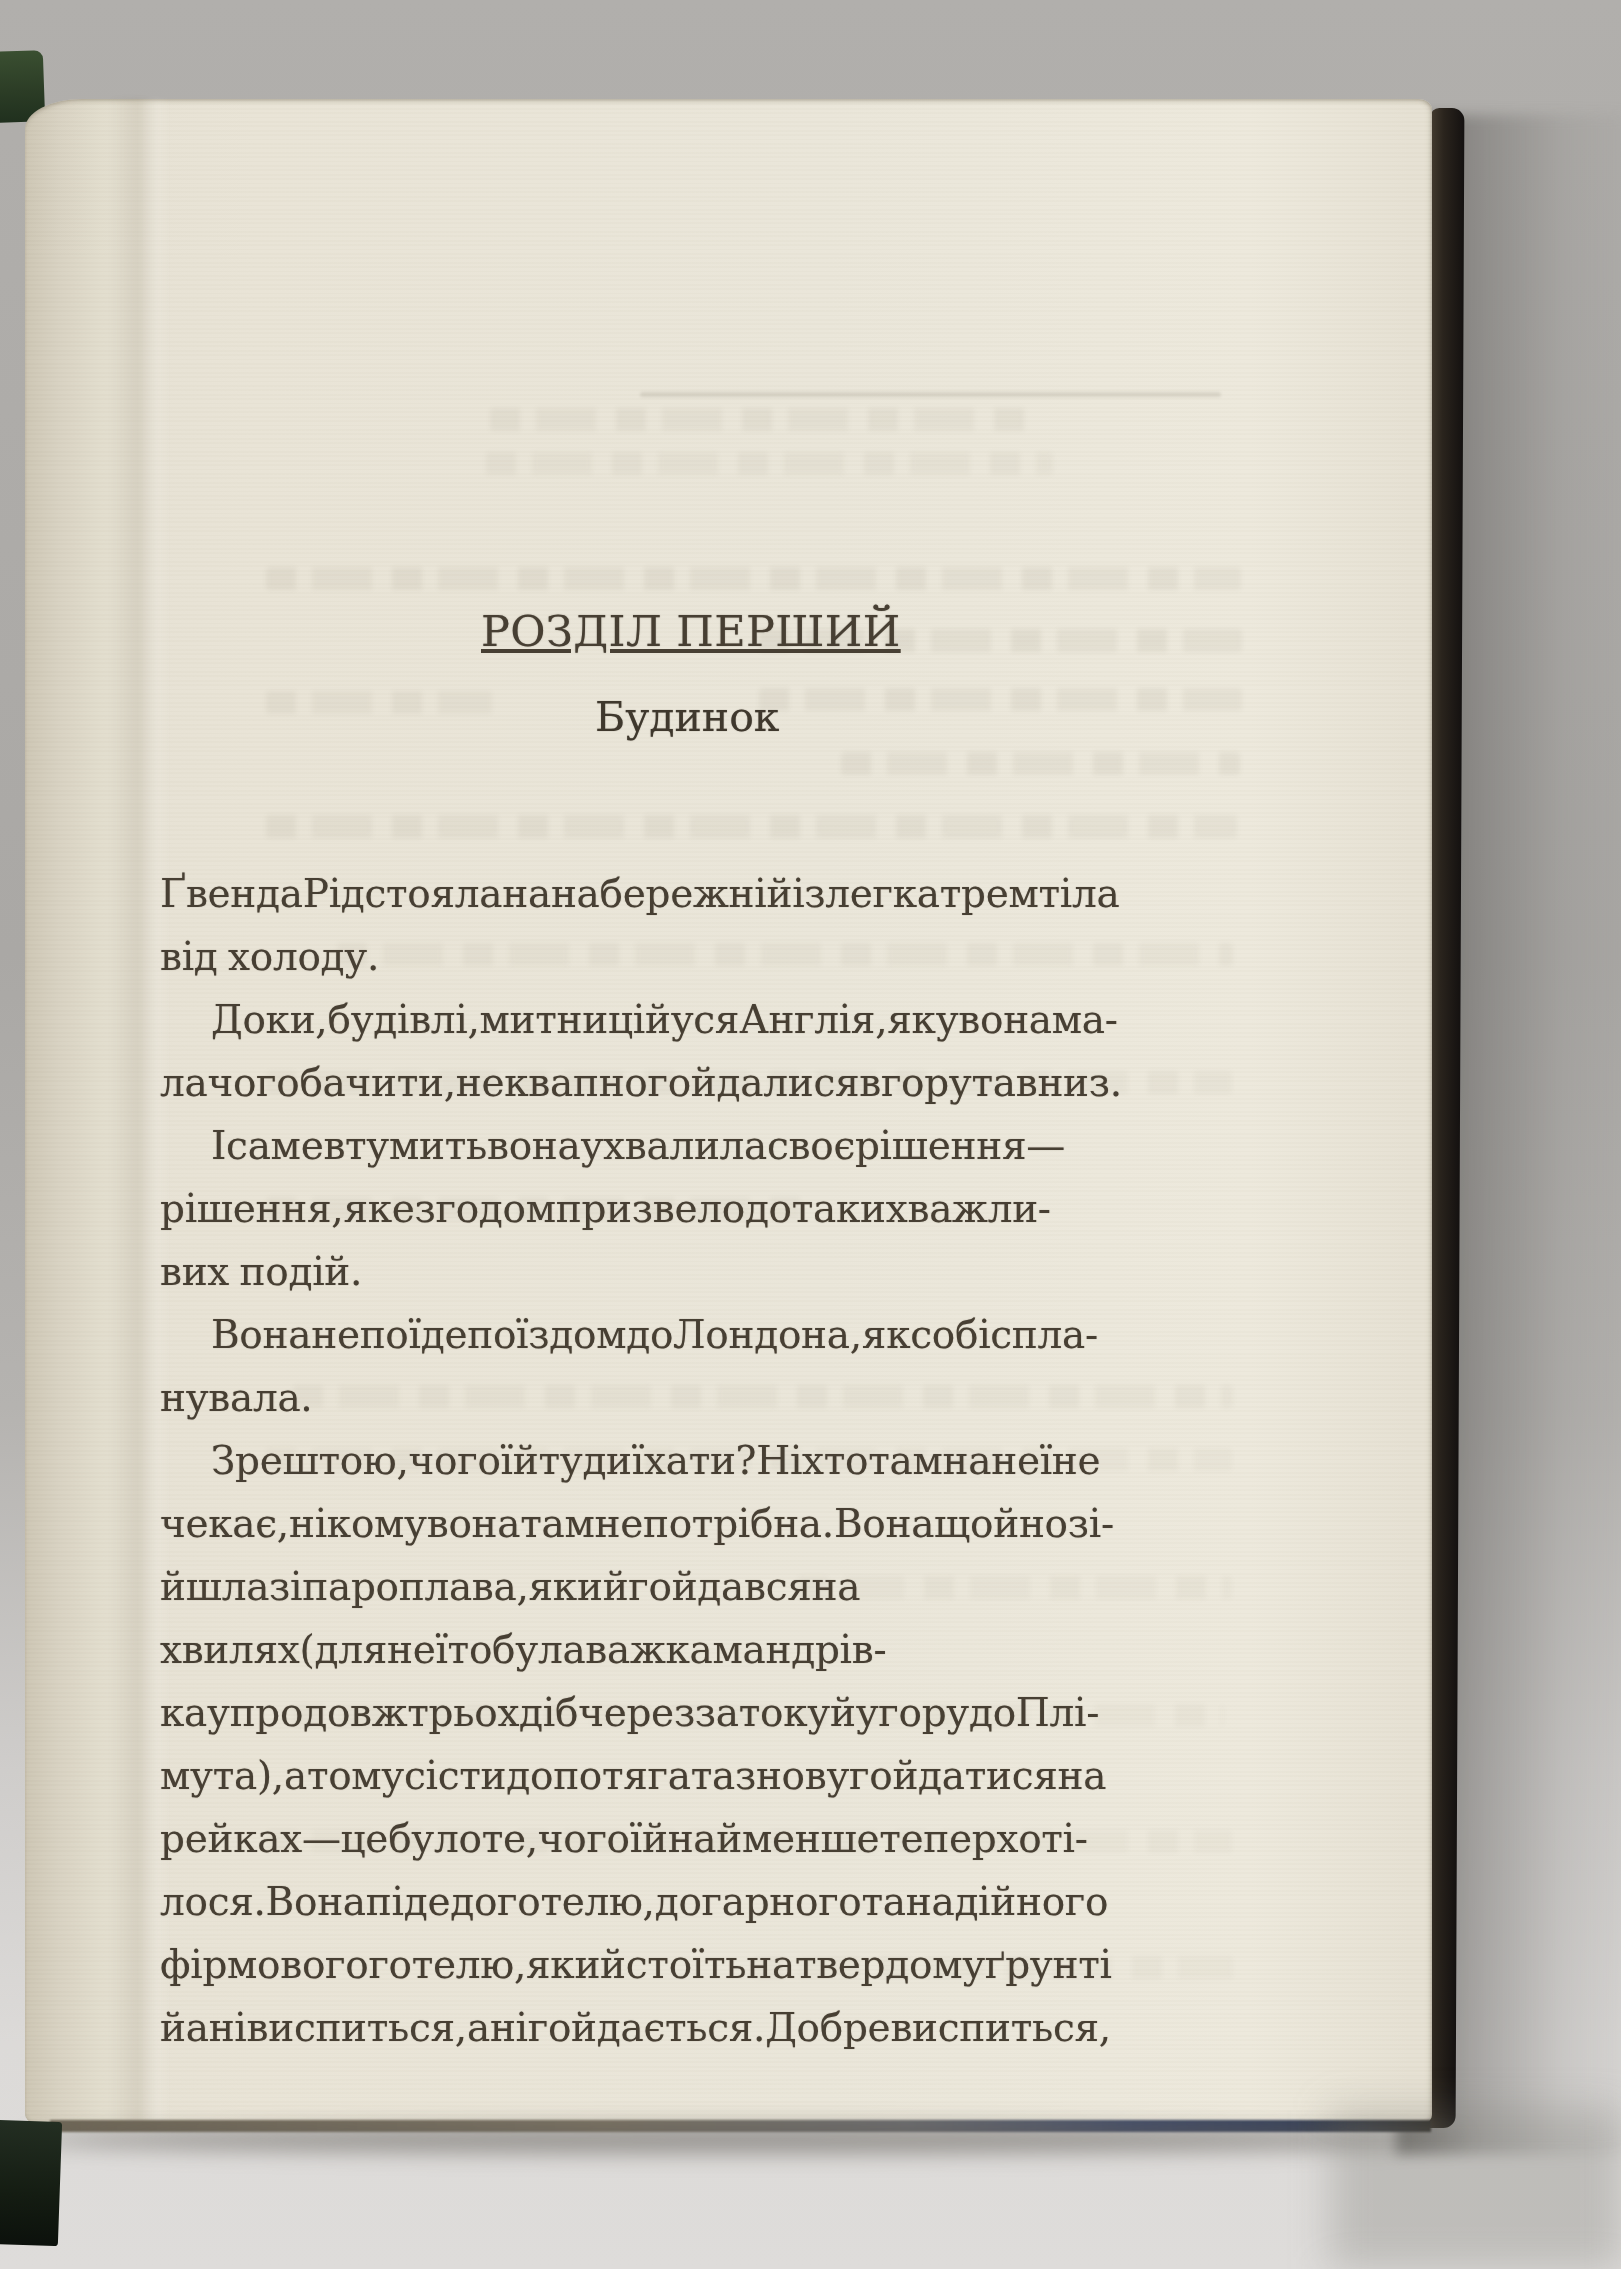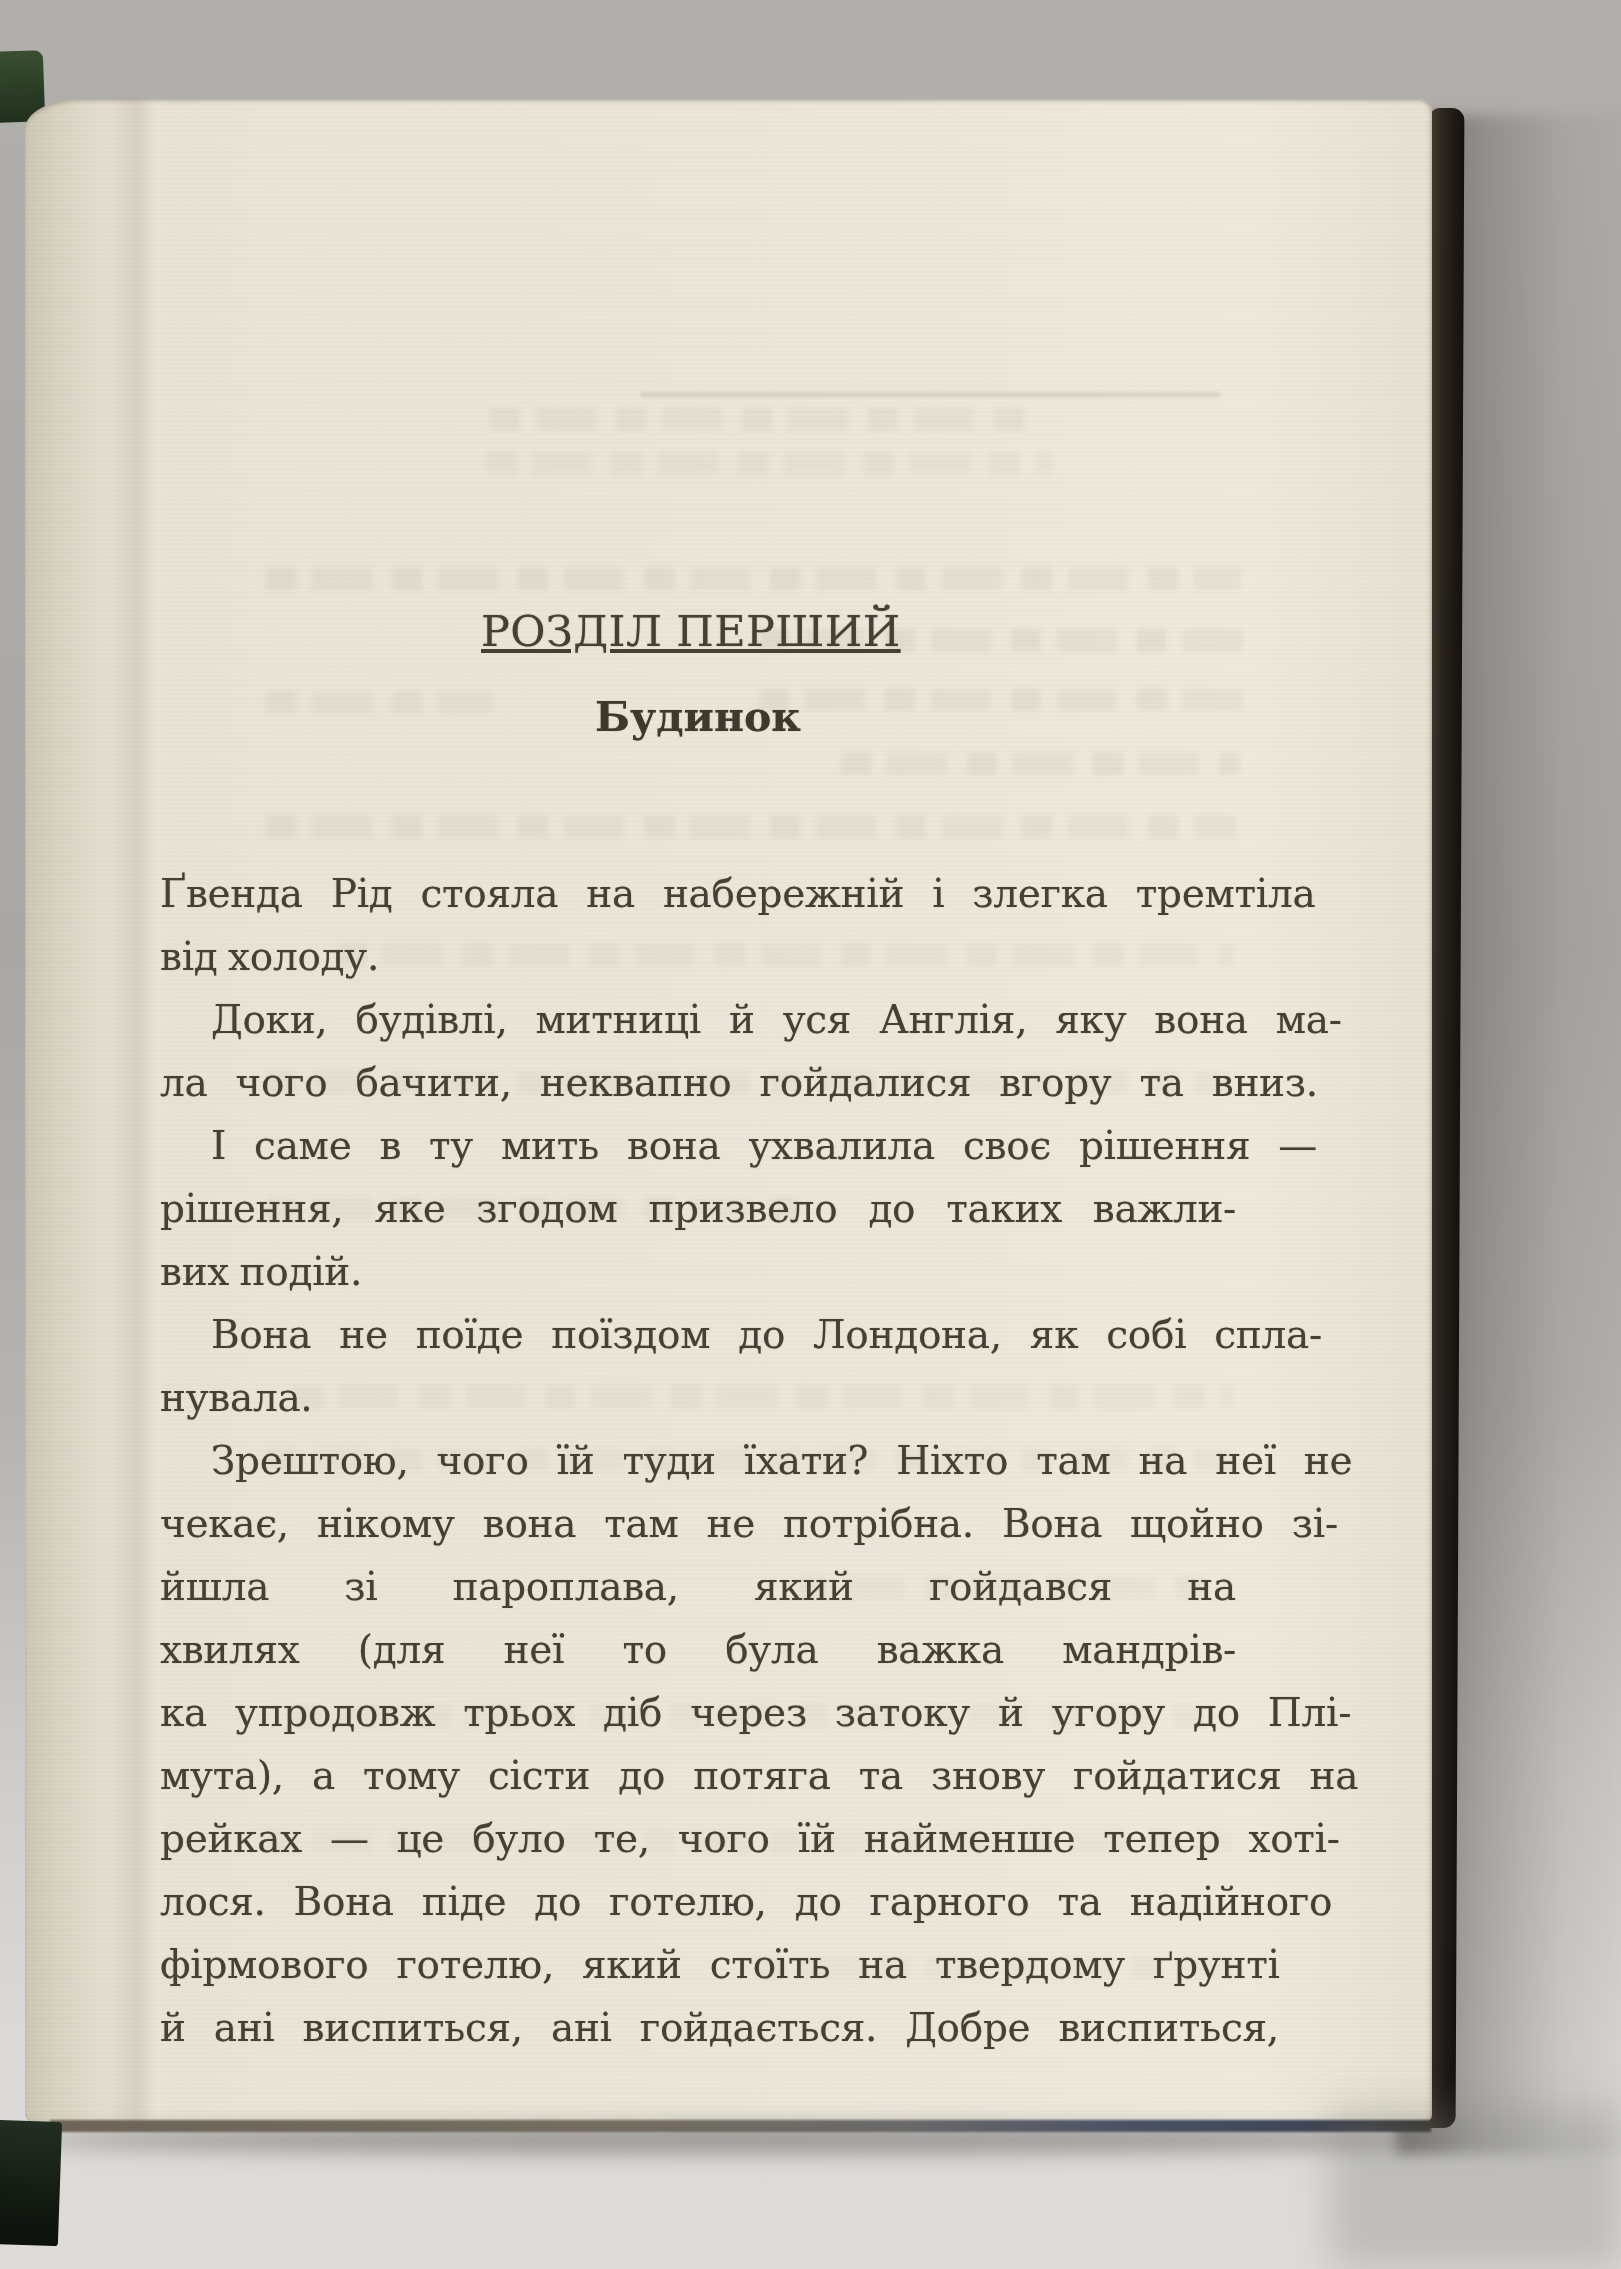--- a/index.html
+++ b/index.html
@@ -85,29 +85,29 @@
   }
   .bleed.rule{height:5.3px;background:rgba(110,104,88,.8);filter:blur(1.8px);opacity:.22;}
   
   .chapter-heading{
     position:absolute;left:481px;top:606px;
     font-size:43px;letter-spacing:0.4px;color:var(--ink);
     text-shadow:0 0 1.2px rgba(64,56,44,.55);white-space:nowrap;text-decoration:underline;
   }
   .section-title{
     position:absolute;left:595px;top:693px;
-    font-size:41px;font-weight:bold;color:#3f382d;
+    font-size:41px;font-weight:normal;color:#3f382d;
     text-shadow:0 0 1.1px rgba(64,56,44,.5);white-space:nowrap;
   }
   .body-text{
     position:absolute;left:160px;top:862px;width:1076px;
     color:var(--ink);font-size:39px;letter-spacing:-0.3px;
     text-shadow:0 0 1.1px rgba(70,62,48,.45);
   }
-  .line{display:flex;justify-content:space-between;align-items:baseline;height:63px;line-height:63px;white-space:nowrap;gap:28px;}
+  .line{display:flex;align-items:baseline;height:63px;line-height:63px;white-space:nowrap;}
   .line.no-just{justify-content:flex-start;gap:.27em;}
   .line.indent{padding-left:51px;}
 </style>
 </head>
 <body>
 
 <div class="canvas">
 
   <div class="bg-right-shadow"></div>
 

